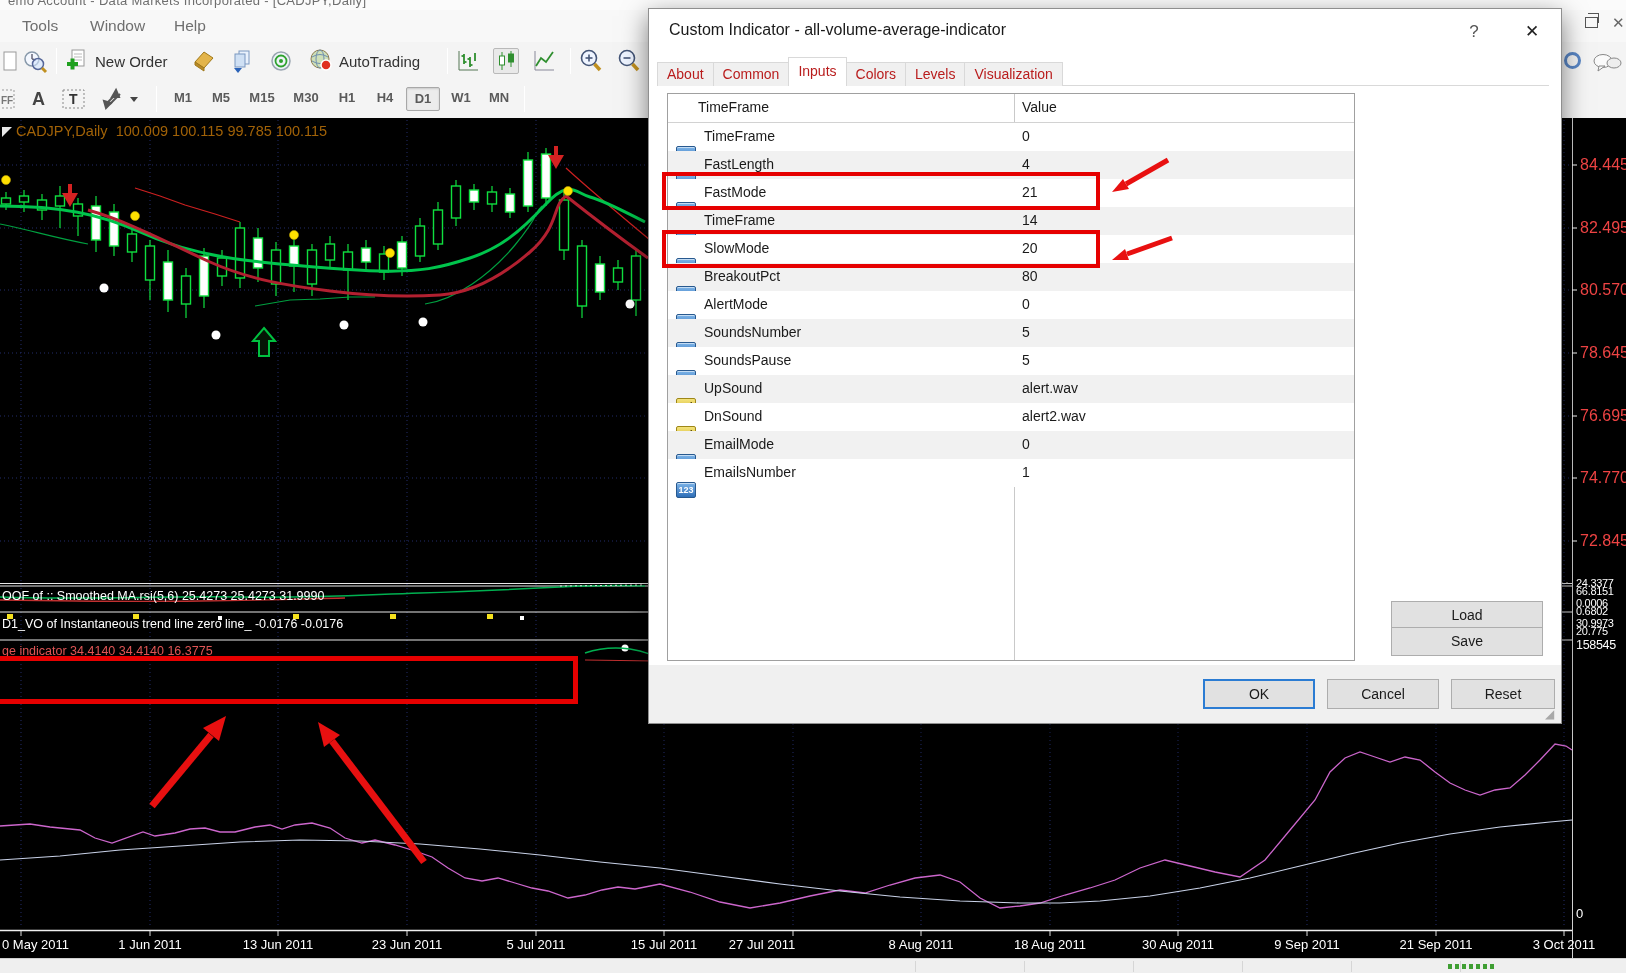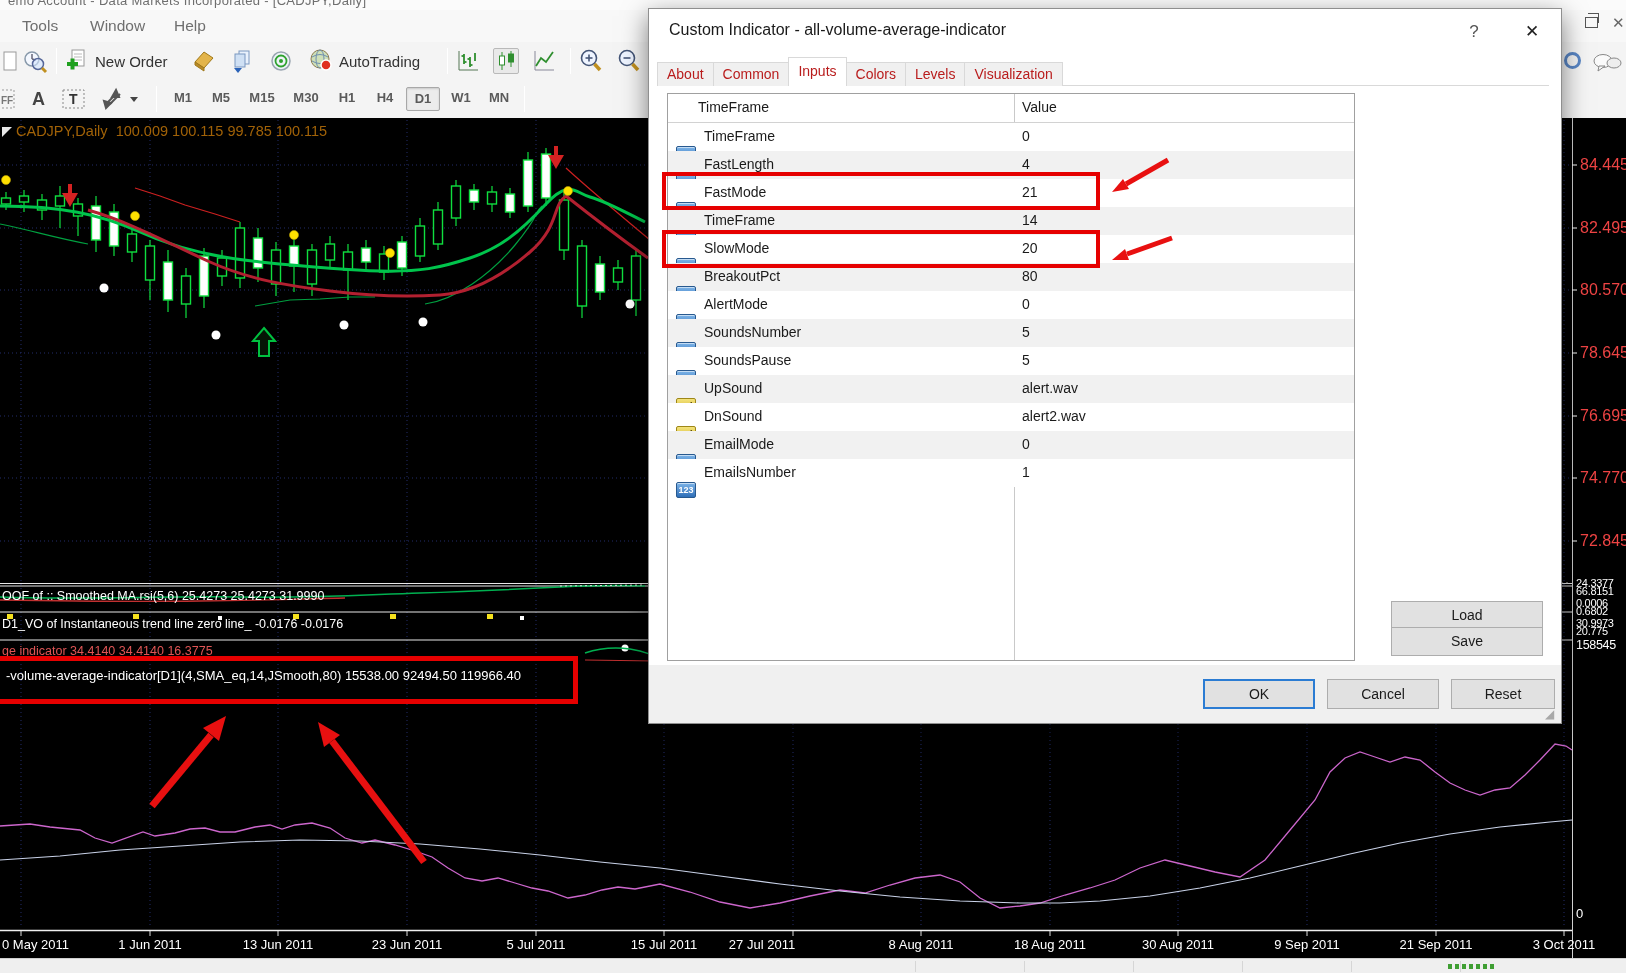--- a/index.html
+++ b/index.html
@@ -296,21 +296,20 @@
   <span class="date-label" style="left:1178px">30 Aug 2011</span>
   <span class="date-label" style="left:1307px">9 Sep 2011</span>
   <span class="date-label" style="left:1436px">21 Sep 2011</span>
   <span class="date-label" style="left:1564px">3 Oct 2011</span>
 
   <span class="ind-label" style="left:2px;top:589px">OOF of :: Smoothed MA.rsi(5,6) 25.4273 25.4273 31.9990</span>
   <span class="ind-label" style="left:2px;top:617px">D1_VO of Instantaneous trend line zero line_  -0.0176 -0.0176</span>
   <span class="ind-label red" style="left:2px;top:644px">ge indicator  34.4140  34.4140  16.3775</span>
 
   <div class="redbox-chart"></div>
-  <span class="vol-label">-volume-average-indicator[D1](4,SMA_eq,14,JSmooth,80) 15538.00 92494.50 119966.40</span>
 
   <svg class="deco" id="deco">
       <line x1="21" y1="120" x2="21" y2="928" stroke="#232d6b" stroke-dasharray="1,3"></line>
       <line x1="21" y1="930" x2="21" y2="936" stroke="#ddd"></line>
       <line x1="150" y1="120" x2="150" y2="928" stroke="#232d6b" stroke-dasharray="1,3"></line>
       <line x1="150" y1="930" x2="150" y2="936" stroke="#ddd"></line>
       <line x1="278" y1="120" x2="278" y2="928" stroke="#232d6b" stroke-dasharray="1,3"></line>
       <line x1="278" y1="930" x2="278" y2="936" stroke="#ddd"></line>
       <line x1="407" y1="120" x2="407" y2="928" stroke="#232d6b" stroke-dasharray="1,3"></line>
       <line x1="407" y1="930" x2="407" y2="936" stroke="#ddd"></line>

